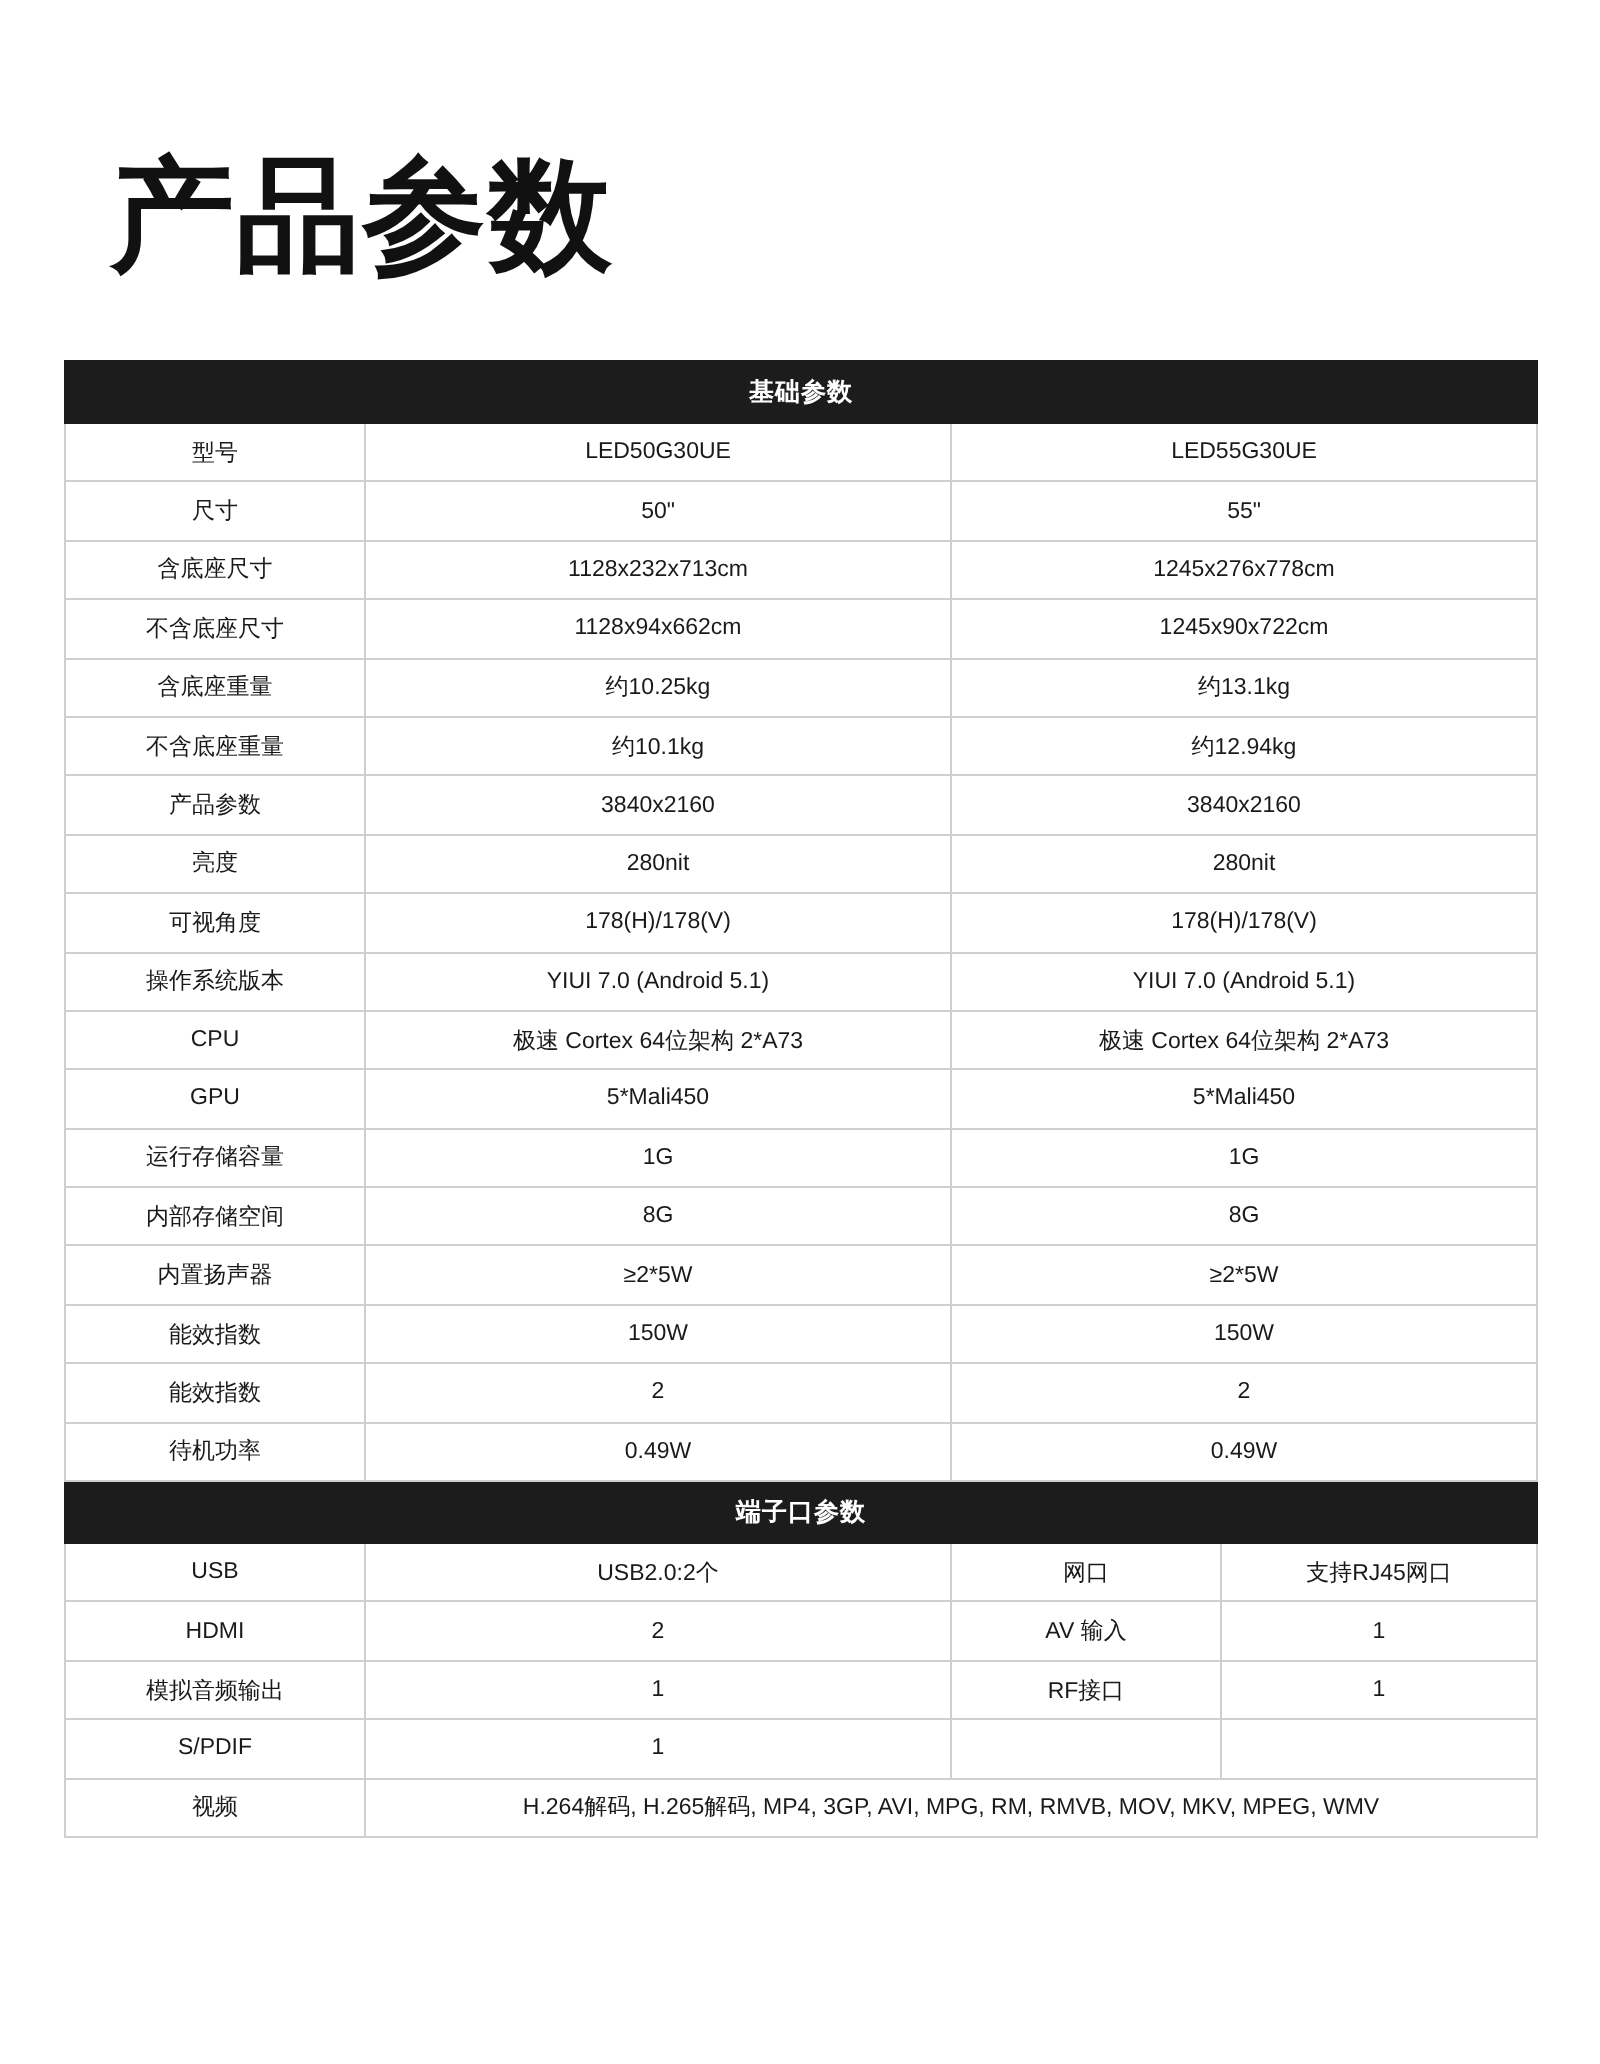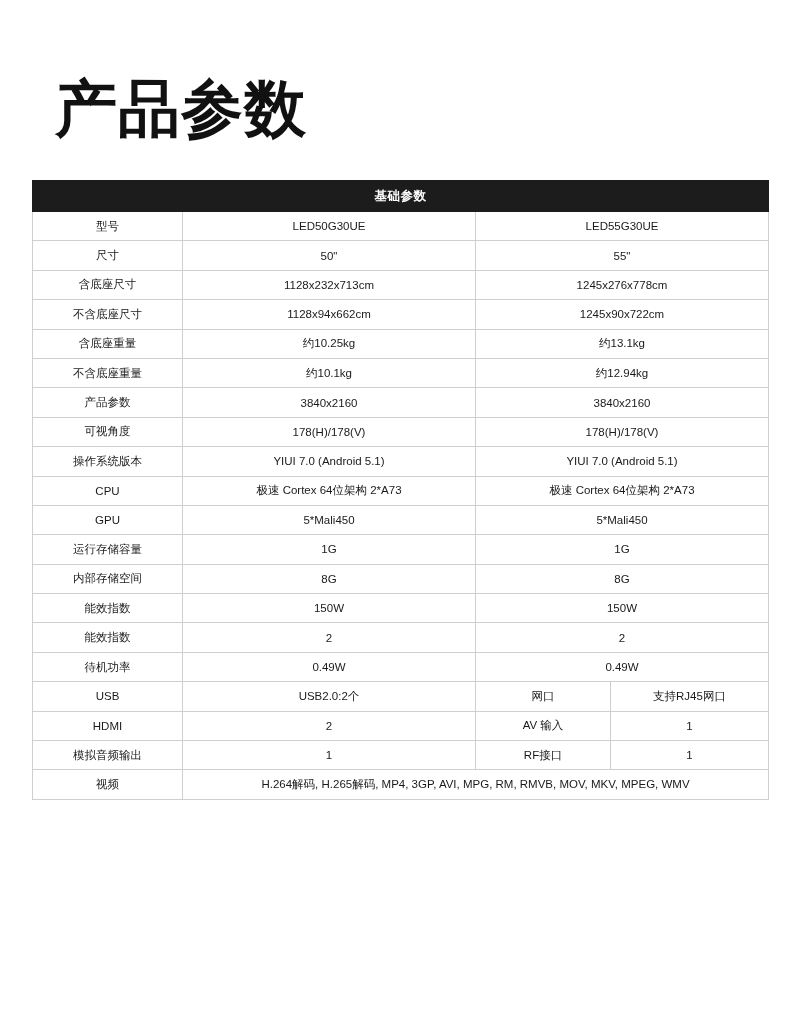--- a/index.html
+++ b/index.html
@@ -116,20 +116,25 @@
         <td>不含底座重量</td>
         <td>约10.1kg</td>
         <td colspan="2">约12.94kg</td>
       </tr>
       <tr>
         <td>产品参数</td>
         <td>3840x2160</td>
         <td colspan="2">3840x2160</td>
       </tr>
       <tr>
+        <td>亮度</td>
+        <td>280nit</td>
+        <td colspan="2">280nit</td>
+      </tr>
+      <tr>
         <td>可视角度</td>
         <td>178(H)/178(V)</td>
         <td colspan="2">178(H)/178(V)</td>
       </tr>
       <tr>
         <td>操作系统版本</td>
         <td>YIUI 7.0 (Android 5.1)</td>
         <td colspan="2">YIUI 7.0 (Android 5.1)</td>
       </tr>
       <tr>
@@ -146,53 +151,67 @@
         <td>运行存储容量</td>
         <td>1G</td>
         <td colspan="2">1G</td>
       </tr>
       <tr>
         <td>内部存储空间</td>
         <td>8G</td>
         <td colspan="2">8G</td>
       </tr>
       <tr>
+        <td>内置扬声器</td>
+        <td>≥2*5W</td>
+        <td colspan="2">≥2*5W</td>
+      </tr>
+      <tr>
         <td>能效指数</td>
         <td>150W</td>
         <td colspan="2">150W</td>
       </tr>
       <tr>
         <td>能效指数</td>
         <td>2</td>
         <td colspan="2">2</td>
       </tr>
       <tr>
         <td>待机功率</td>
         <td>0.49W</td>
         <td colspan="2">0.49W</td>
       </tr>
 
+      <tr class="section-head">
+        <td colspan="4">端子口参数</td>
+      </tr>
       <tr>
         <td>USB</td>
         <td>USB2.0:2个</td>
         <td>网口</td>
         <td>支持RJ45网口</td>
       </tr>
       <tr>
         <td>HDMI</td>
         <td>2</td>
         <td>AV 输入</td>
         <td>1</td>
       </tr>
       <tr>
         <td>模拟音频输出</td>
         <td>1</td>
         <td>RF接口</td>
         <td>1</td>
       </tr>
+      <tr>
+        <td>S/PDIF</td>
+        <td>1</td>
+        <td class="empty-cell"></td>
+        <td class="empty-cell"></td>
+      </tr>
 
       <tr>
         <td>视频</td>
         <td colspan="3">H.264解码, H.265解码, MP4, 3GP, AVI, MPG, RM, RMVB, MOV, MKV, MPEG, WMV</td>
       </tr>
     </tbody>
   </table>
 
 </div>
 

